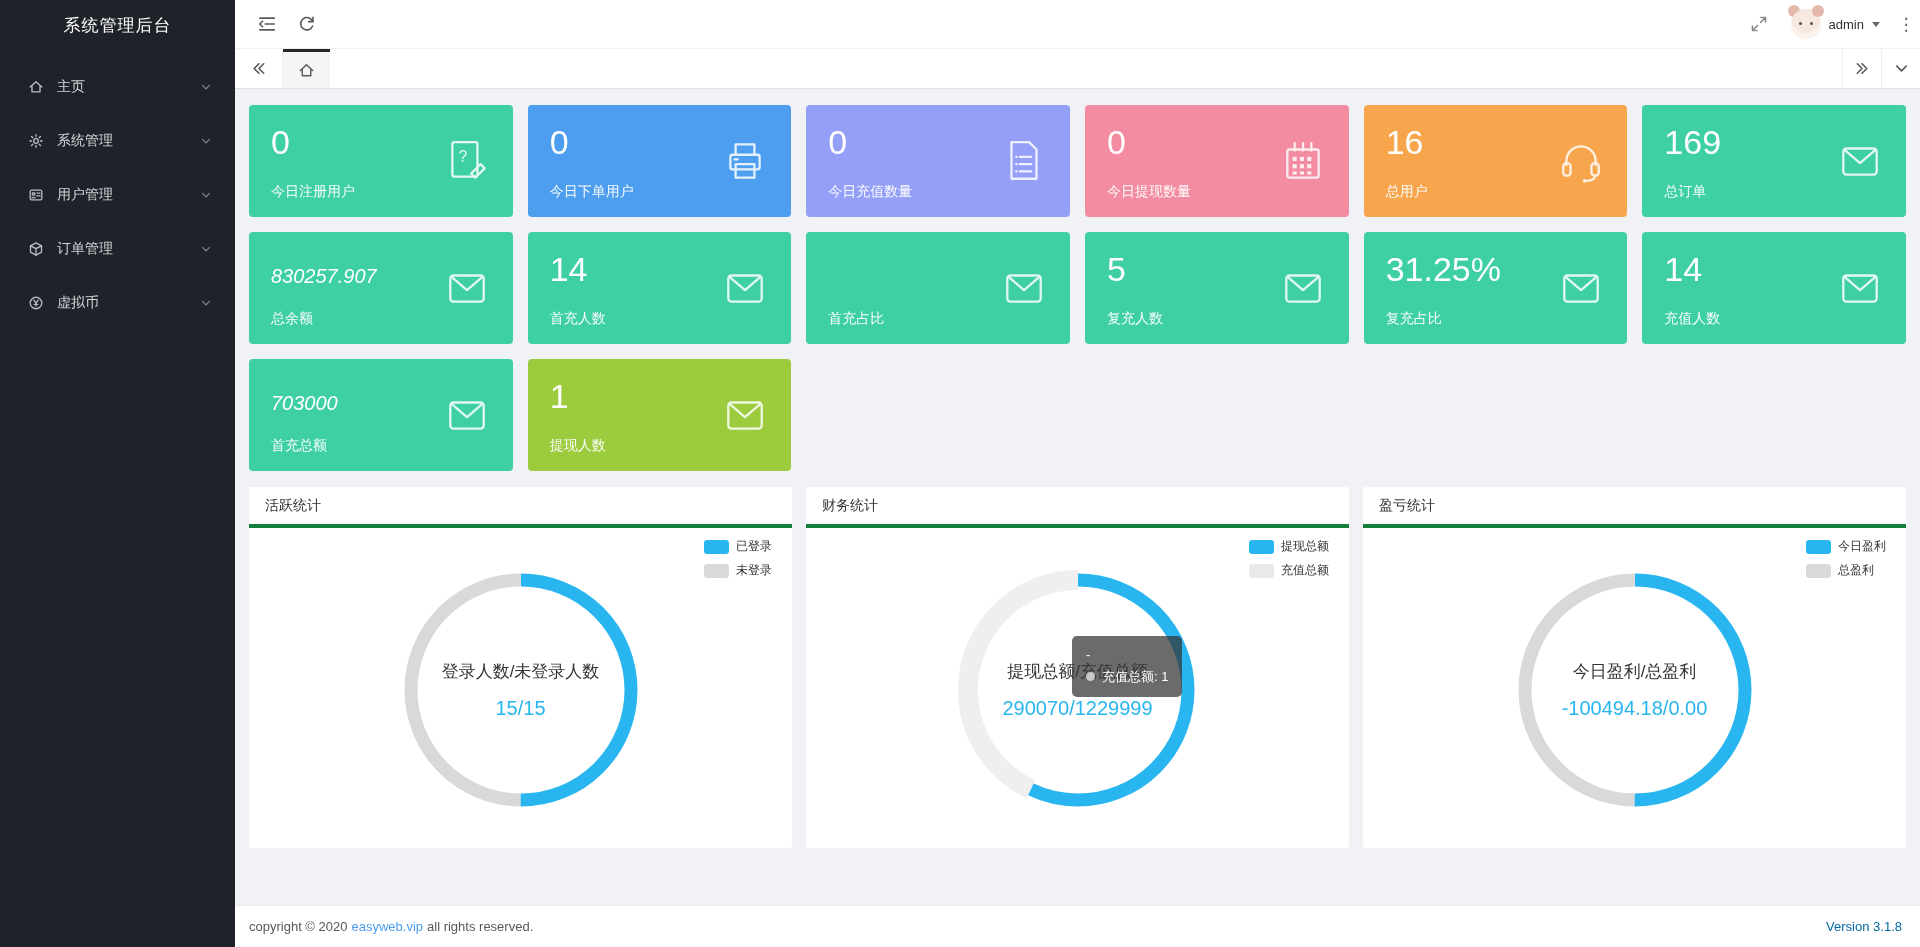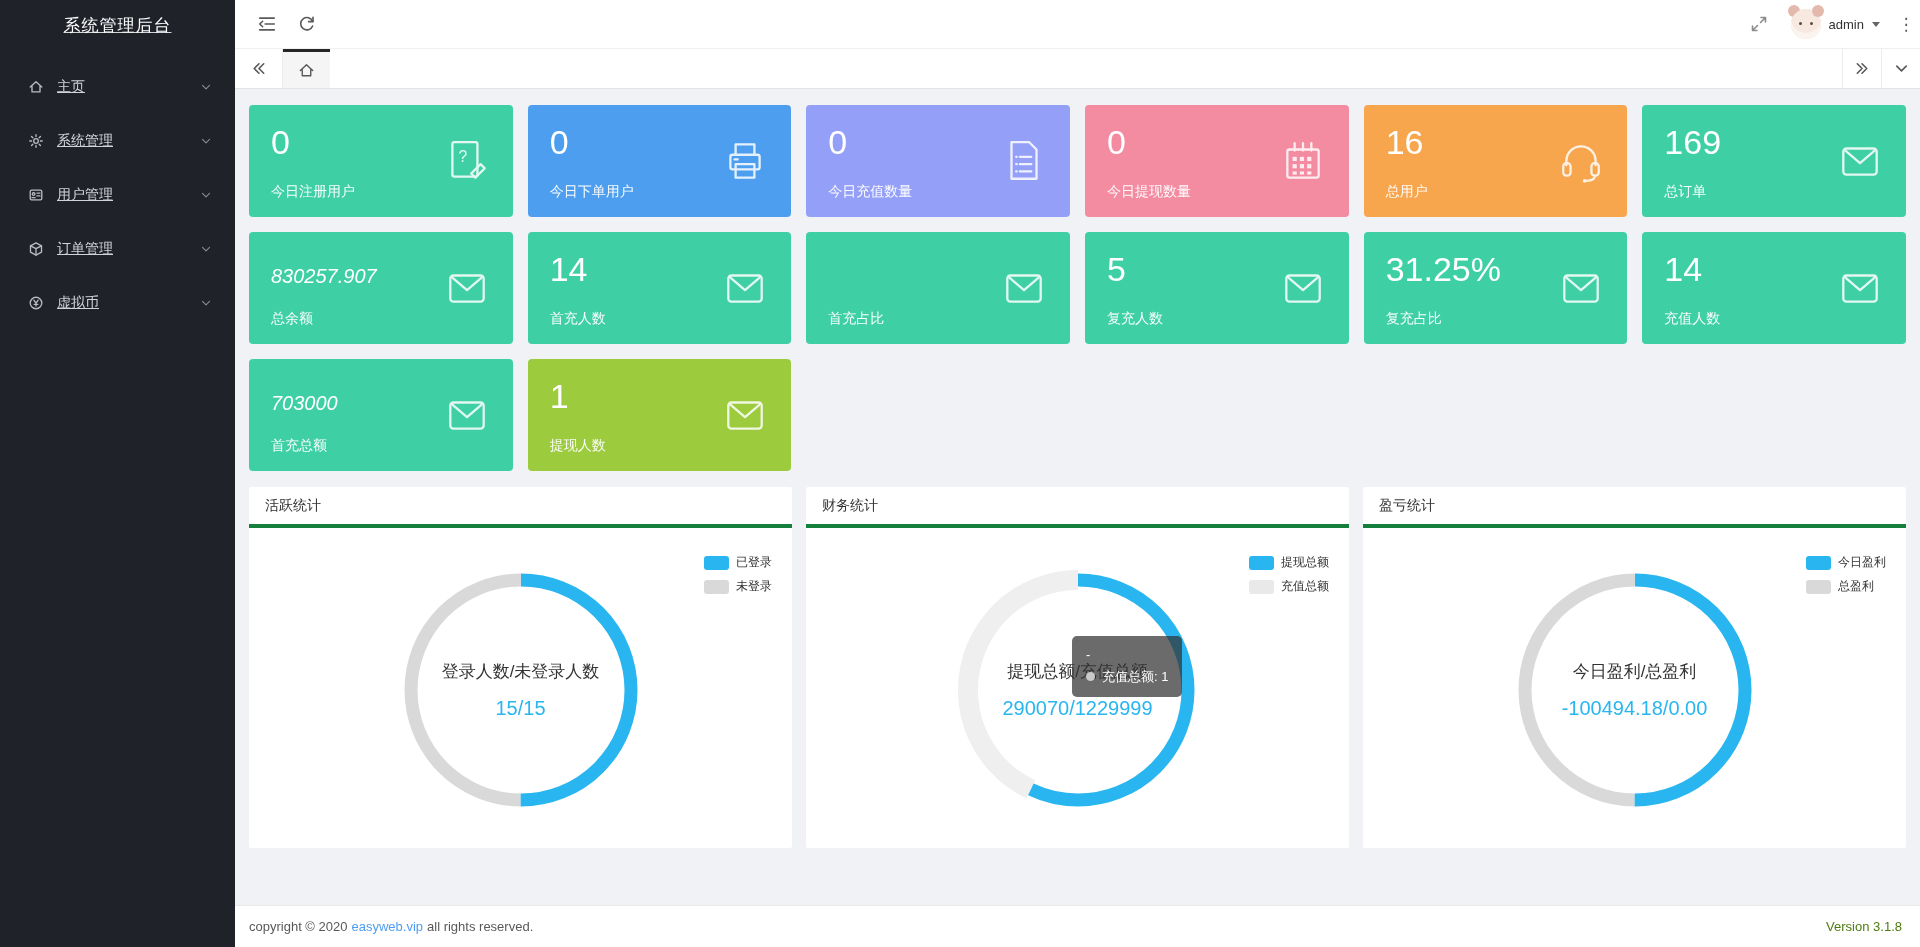--- a/index.html
+++ b/index.html
@@ -1,20 +1,20 @@
 <!DOCTYPE html>
 <html><head>
 <meta charset="utf-8">
 <style>
   * { margin:0; padding:0; box-sizing:border-box; }
   html,body { width:1920px; height:947px; font-family:"Liberation Sans","DejaVu Sans",sans-serif; background:#f1f2f5; overflow:hidden; }
   .layout { display:flex; width:1920px; height:947px; }
 
   
-  .sidebar { width:235px; min-width:235px; height:100%; background:#20222a; color:#d2d4d8;text-decoration:underline; }
+  .sidebar { width:235px; min-width:235px; height:100%; background:#20222a; color:#d2d4d8; }
   .side-title { height:50px; display:flex; align-items:center; justify-content:center; color:#ffffff; font-size:17px; letter-spacing:1px; }
   .side-menu { padding-top:10px; }
   .side-item { height:54px; display:flex; align-items:center; padding:0 22px 0 28px; font-size:14px; color:#d2d4d8; cursor:pointer; }
   .side-item .mi { width:16px; height:16px; margin-right:13px; color:#b9bbc2; }
   .side-item .lbl { flex:1; }
   .side-item .chev { width:14px; height:14px; color:#868991; }
   svg.icon { display:block; width:100%; height:100%; stroke:currentColor; fill:none; stroke-width:1.5; stroke-linecap:round; stroke-linejoin:round; }
 
   
   .main { flex:1; display:flex; flex-direction:column; height:100%; background:#f1f2f5; }
@@ -54,36 +54,36 @@
   .card .cicon { position:absolute; right:22px; top:50%; transform:translateY(-50%); width:48px; height:48px; opacity:.85; }
   .card .cicon svg { width:100%; height:100%; stroke:#fff; fill:none; stroke-width:2.2; stroke-linecap:round; stroke-linejoin:round; }
   .c-green { background:#3ed0a4; } .c-blue { background:#4d9eee; } .c-purple { background:#94a0f8; }
   .c-pink { background:#f38ba1; } .c-orange { background:#f7a64d; } .c-lime { background:#9ccb3d; }
 
   
   .charts { display:grid; grid-template-columns:repeat(3,1fr); gap:14px; padding:16px 14px 0; }
   .panel { background:#fff; border-radius:2px; height:361px; position:relative; }
   .panel-h { height:41px; display:flex; align-items:center; padding:0 16px; font-size:14px; color:#333; border-bottom:4px solid #15803d; }
   .panel-b { position:relative; height:320px; }
-  .legend { position:absolute; top:26px; right:20px; display:flex; flex-direction:column; gap:7px; align-items:flex-start; }
+  .legend { position:absolute; top:10px; right:20px; display:flex; flex-direction:column; gap:7px; align-items:flex-start; }
   .lg-row { display:flex; align-items:center; gap:7px; cursor:pointer; }
   .lg-sw { width:25px; height:14px; border-radius:3px; }
   .lg-tx { font-size:12px; color:#333; }
   .donut-wrap { position:absolute; left:50%; top:42px; transform:translateX(-50%); width:240px; height:240px; }
   .donut-wrap svg { width:240px; height:240px; }
   .center-text { position:absolute; left:0; right:0; top:42px; height:240px; display:flex; flex-direction:column; align-items:center; justify-content:center; gap:14px; pointer-events:none; }
   .ct-label { font-size:17px; color:#333; }
   .ct-value { font-size:20px; color:#29b6f0; }
   .ec-tooltip { position:absolute; left:266px; top:108px; background:rgba(50,50,50,.72); border-radius:5px; padding:8px 14px 9px; color:#fff; font-size:13px; line-height:1.7; z-index:5; min-width:92px; }
   .tt-dot { display:inline-block; width:9px; height:9px; border-radius:50%; background:#c9c9c9; margin-right:7px; }
 
   
   .footer { margin-top:auto; height:42px; background:#fff; border-top:1px solid #e9e9e9; display:flex; align-items:center; padding:0 18px 0 14px; font-size:13px; color:#595959; }
   .footer a { color:#4d9ef2; text-decoration:none; margin:0 4px; cursor:pointer; }
-  .footer .ver { margin-left:auto; color:#4d7c0f; }
+  .footer .ver { margin-left:auto; color:#0369a1; }
 </style>
 </head>
 <body>
 
 <div class="layout">
 
   <aside class="sidebar">
     <div class="side-title">系统管理后台</div>
     <nav class="side-menu">
 

